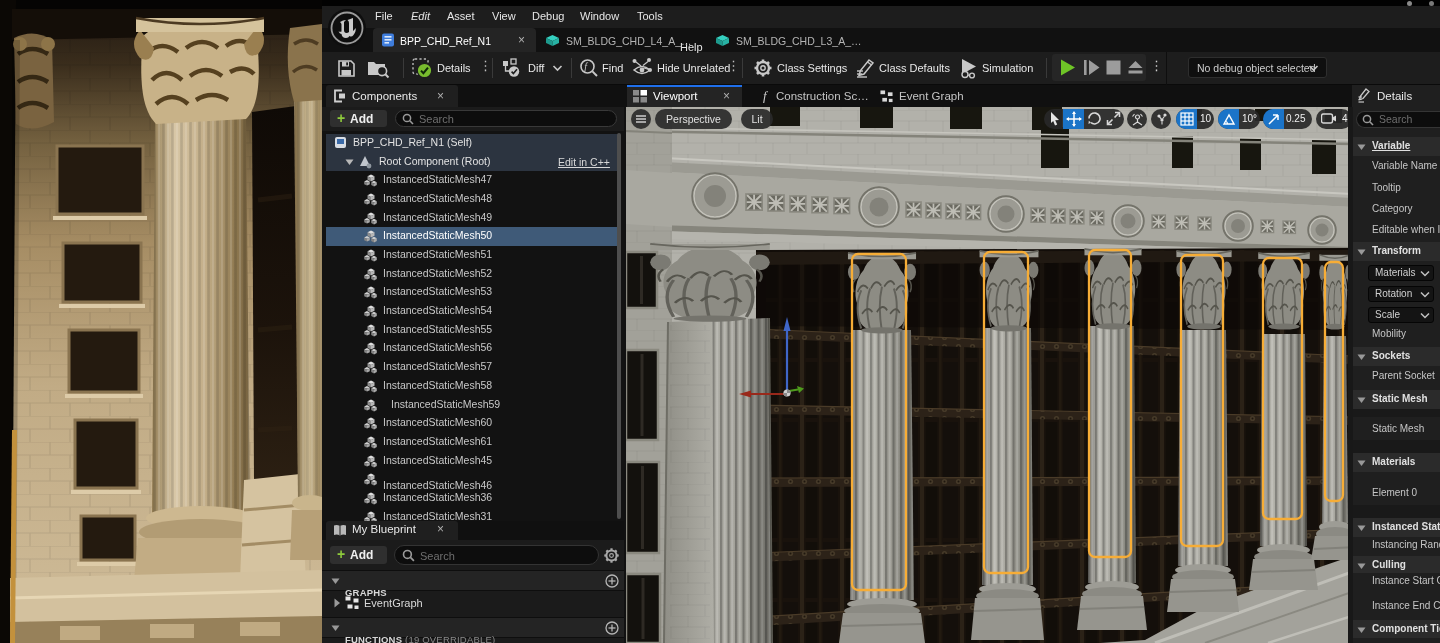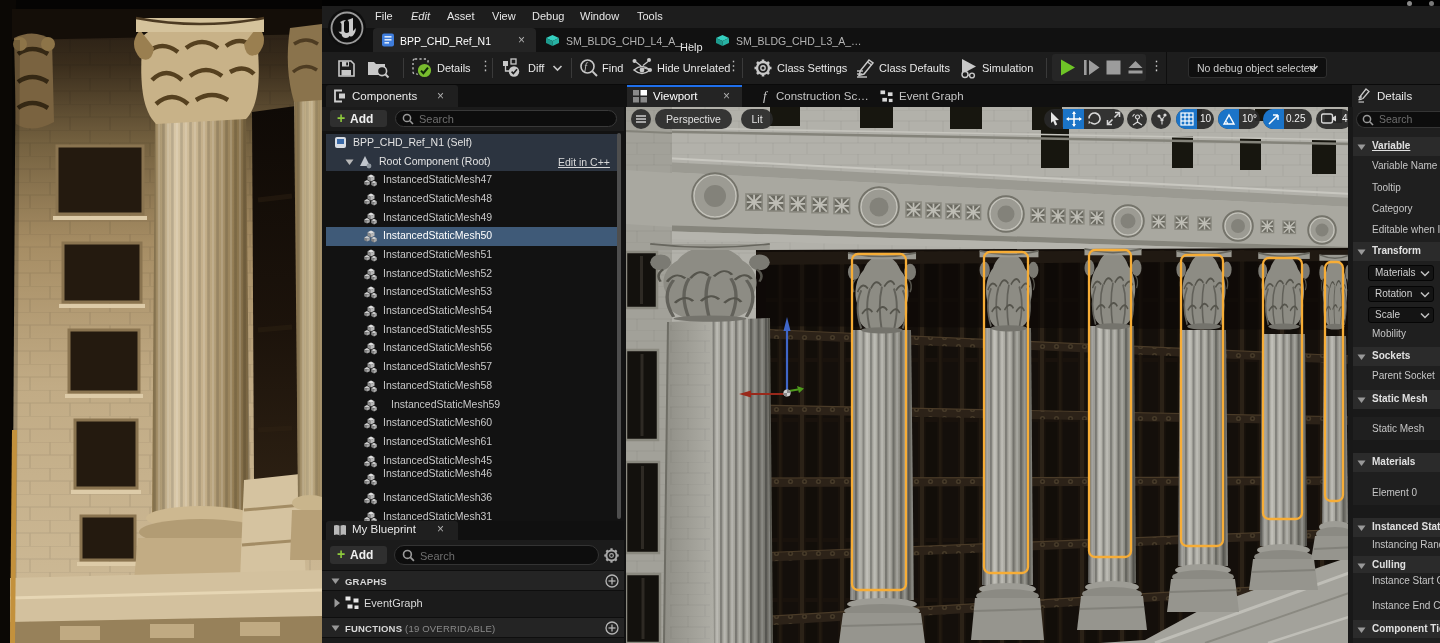--- a/index.html
+++ b/index.html
@@ -2,21 +2,21 @@
 <html><head>
 <meta charset="utf-8">
 <style>
   html,body{margin:0;padding:0;background:#000;}
   #root{position:relative;width:1440px;height:643px;overflow:hidden;font-family:"Liberation Sans",sans-serif;background:#101010;}
   .abs{position:absolute;}
   .txt{color:#cfcfcf;font-size:11px;white-space:nowrap;}
   .menu-item{color:#e6e6e6;font-size:11px;text-align:right;}
   .tab-label{font-size:11.5px;}
   .row-label{font-size:10.5px;color:#c9c9c9;white-space:nowrap;}
-  .hdr{font-weight:bold;font-size:9.5px;color:#d8d8d8;letter-spacing:.2px;}
+  .hdr{font-weight:bold;font-size:9.5px;color:#d8d8d8;letter-spacing:.2px;margin-top:11px;}
   svg{display:block;}
 </style>
 </head>
 <body>
 <div id="root">
 
 <div class="abs" style="left:0;top:0;width:322px;height:643px;background:#1a130c;">
       <svg width="322" height="643" viewBox="0 0 322 643">
 <defs>
 <linearGradient id="lwall" x1="0" y1="0" x2="0" y2="1">
@@ -945,21 +945,21 @@
           <path d="M4.5 2.2 L4.5 5.8 L8 7.5 L8 3.9 Z" fill="#8f8f8f"></path>
           <path d="M11.5 2.2 L11.5 5.8 L8 7.5 L8 3.9 Z" fill="#b8b8b8"></path>
           <path d="M1.2 7.4 L4 6 L6.8 7.4 L4 8.8 Z" fill="#cfcfcf"></path>
           <path d="M1.2 7.4 L1.2 10.2 L4 11.6 L4 8.8 Z" fill="#848484"></path>
           <path d="M6.8 7.4 L6.8 10.2 L4 11.6 L4 8.8 Z" fill="#a8a8a8"></path>
           <path d="M8.2 8.2 L11 6.8 L13.8 8.2 L11 9.6 Z" fill="#cfcfcf"></path>
           <path d="M8.2 8.2 L8.2 11 L11 12.4 L11 9.6 Z" fill="#848484"></path>
           <path d="M13.8 8.2 L13.8 11 L11 12.4 L11 9.6 Z" fill="#a8a8a8"></path>
         </g>
       </svg>
-<span class="abs row-label" style="left:61px;top:336px;color:#c8c8c8;">InstancedStaticMesh46</span>
+<span class="abs row-label" style="left:61px;top:348px;color:#c8c8c8;">InstancedStaticMesh46</span>
 <svg class="abs" style="left:41px;top:361.0px;" width="15" height="13" viewBox="0 0 15 13">
         <g>
           <path d="M4.5 2.2 L8 0.5 L11.5 2.2 L8 3.9 Z" fill="#dedede"></path>
           <path d="M4.5 2.2 L4.5 5.8 L8 7.5 L8 3.9 Z" fill="#8f8f8f"></path>
           <path d="M11.5 2.2 L11.5 5.8 L8 7.5 L8 3.9 Z" fill="#b8b8b8"></path>
           <path d="M1.2 7.4 L4 6 L6.8 7.4 L4 8.8 Z" fill="#cfcfcf"></path>
           <path d="M1.2 7.4 L1.2 10.2 L4 11.6 L4 8.8 Z" fill="#848484"></path>
           <path d="M6.8 7.4 L6.8 10.2 L4 11.6 L4 8.8 Z" fill="#a8a8a8"></path>
           <path d="M8.2 8.2 L11 6.8 L13.8 8.2 L11 9.6 Z" fill="#cfcfcf"></path>
           <path d="M8.2 8.2 L8.2 11 L11 12.4 L11 9.6 Z" fill="#848484"></path>

